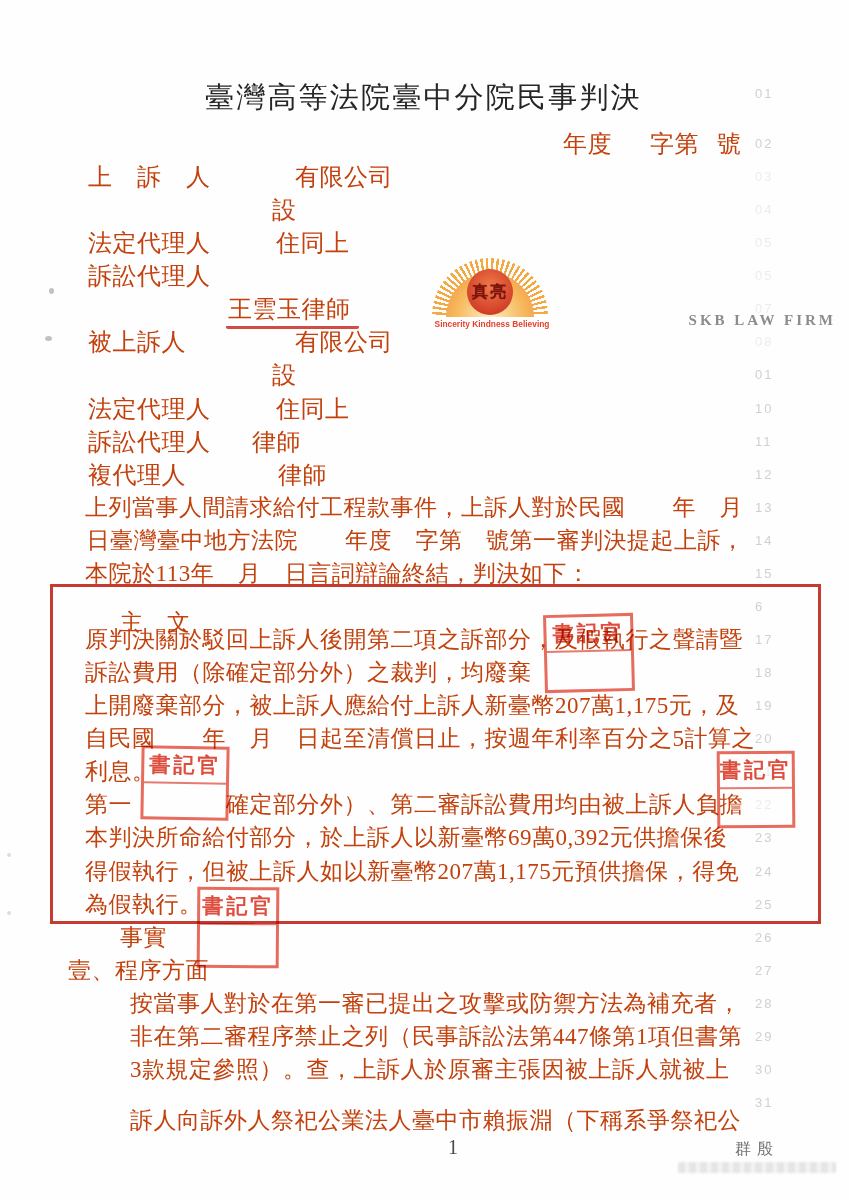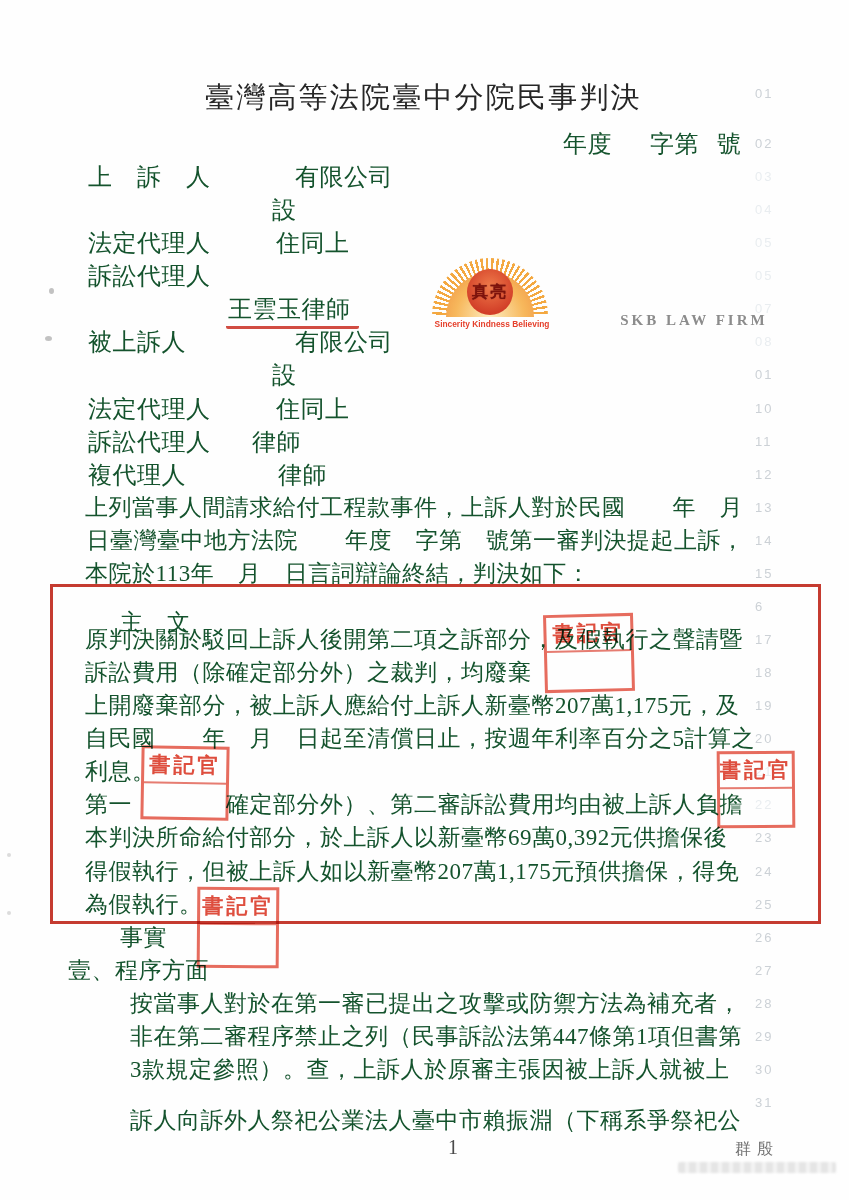--- a/index.html
+++ b/index.html
@@ -3,21 +3,21 @@
 <meta charset="utf-8">
 <style>
   html,body{margin:0;padding:0;background:#ffffff;}
   .page{
     position:relative;width:849px;height:1200px;overflow:hidden;
     background:#fefefe;color:#2f2f2f;
     font-family:"Liberation Serif","DejaVu Serif",serif;
   }
   
   .doc-line{position:absolute;left:0;width:100%;height:32px;}
-  .doc-line .seg{position:absolute;top:0;white-space:pre;font-size:23px;letter-spacing:.5px;color:#14532d;}
+  .doc-line .seg{position:absolute;top:0;white-space:pre;font-size:23px;letter-spacing:.5px;color:#c2410c;}
   .doc-line.fs24 .seg{font-size:24px;letter-spacing:.5px;}
   .doc-line.title .seg{font-size:29px;letter-spacing:2.2px;color:#262626;font-weight:500;}
   .seg.u{border-bottom:3px solid rgba(204,56,45,.9);padding:0 8px 1px 2px;margin-left:-2px;border-radius:2px;}
   
   .lineno{position:absolute;left:755px;font-family:"Liberation Sans","DejaVu Sans",sans-serif;
     font-size:13px;color:#ccd1d6;letter-spacing:2px;}
   .lineno.faint{color:#e9edf0;}
   
   .judgment-box{position:absolute;left:50px;top:584px;width:765px;height:334px;
     border:3px solid #c53b30;pointer-events:none;}
@@ -43,21 +43,21 @@
     background:radial-gradient(circle at 50% 38%, #ef7a4a 0%, #d23f28 72%);
     display:flex;align-items:center;justify-content:center;
     color:#7e120c;font-weight:bold;font-size:16px;letter-spacing:2px;
     text-shadow:0 0 1px rgba(60,0,0,.6);}
   .logo-tagline{position:absolute;left:-3px;top:61px;width:126px;text-align:center;
     font-family:"Liberation Sans","DejaVu Sans",sans-serif;font-size:9px;font-weight:bold;
     color:#e5402c;white-space:nowrap;transform:scaleX(.93);}
   .firm-name{position:absolute;left:552px;top:260px;width:290px;
     font-size:41px;font-weight:bold;color:#0e0e0e;white-space:nowrap;letter-spacing:0px;
     text-shadow:2px 2px 1px rgba(130,130,130,.55);}
-  .firm-name-en{position:absolute;left:552px;top:312px;width:284px;text-align:center;
+  .firm-name-en{position:absolute;left:552px;top:312px;width:284px;text-align:right;
     font-size:15px;font-weight:bold;color:#8c8c8c;letter-spacing:3px;}
   
   .page-number{position:absolute;left:448px;top:1136px;font-size:20px;color:#4a4a4a;}
   .printer-mark{position:absolute;left:735px;top:1139px;font-size:16px;color:#707070;letter-spacing:6px;white-space:nowrap;}
   .faint-smudge{position:absolute;left:678px;top:1162px;width:158px;height:11px;border-radius:2px;
     background:repeating-linear-gradient(90deg,#dbdbdb 0 7px,#f0f0f0 7px 11px);
     filter:blur(1.2px);opacity:.7;}
   
   .speck{position:absolute;background:#8f8f8f;border-radius:50%;opacity:.55;}
   .speck.s1{left:49px;top:288px;width:5px;height:6px;}

